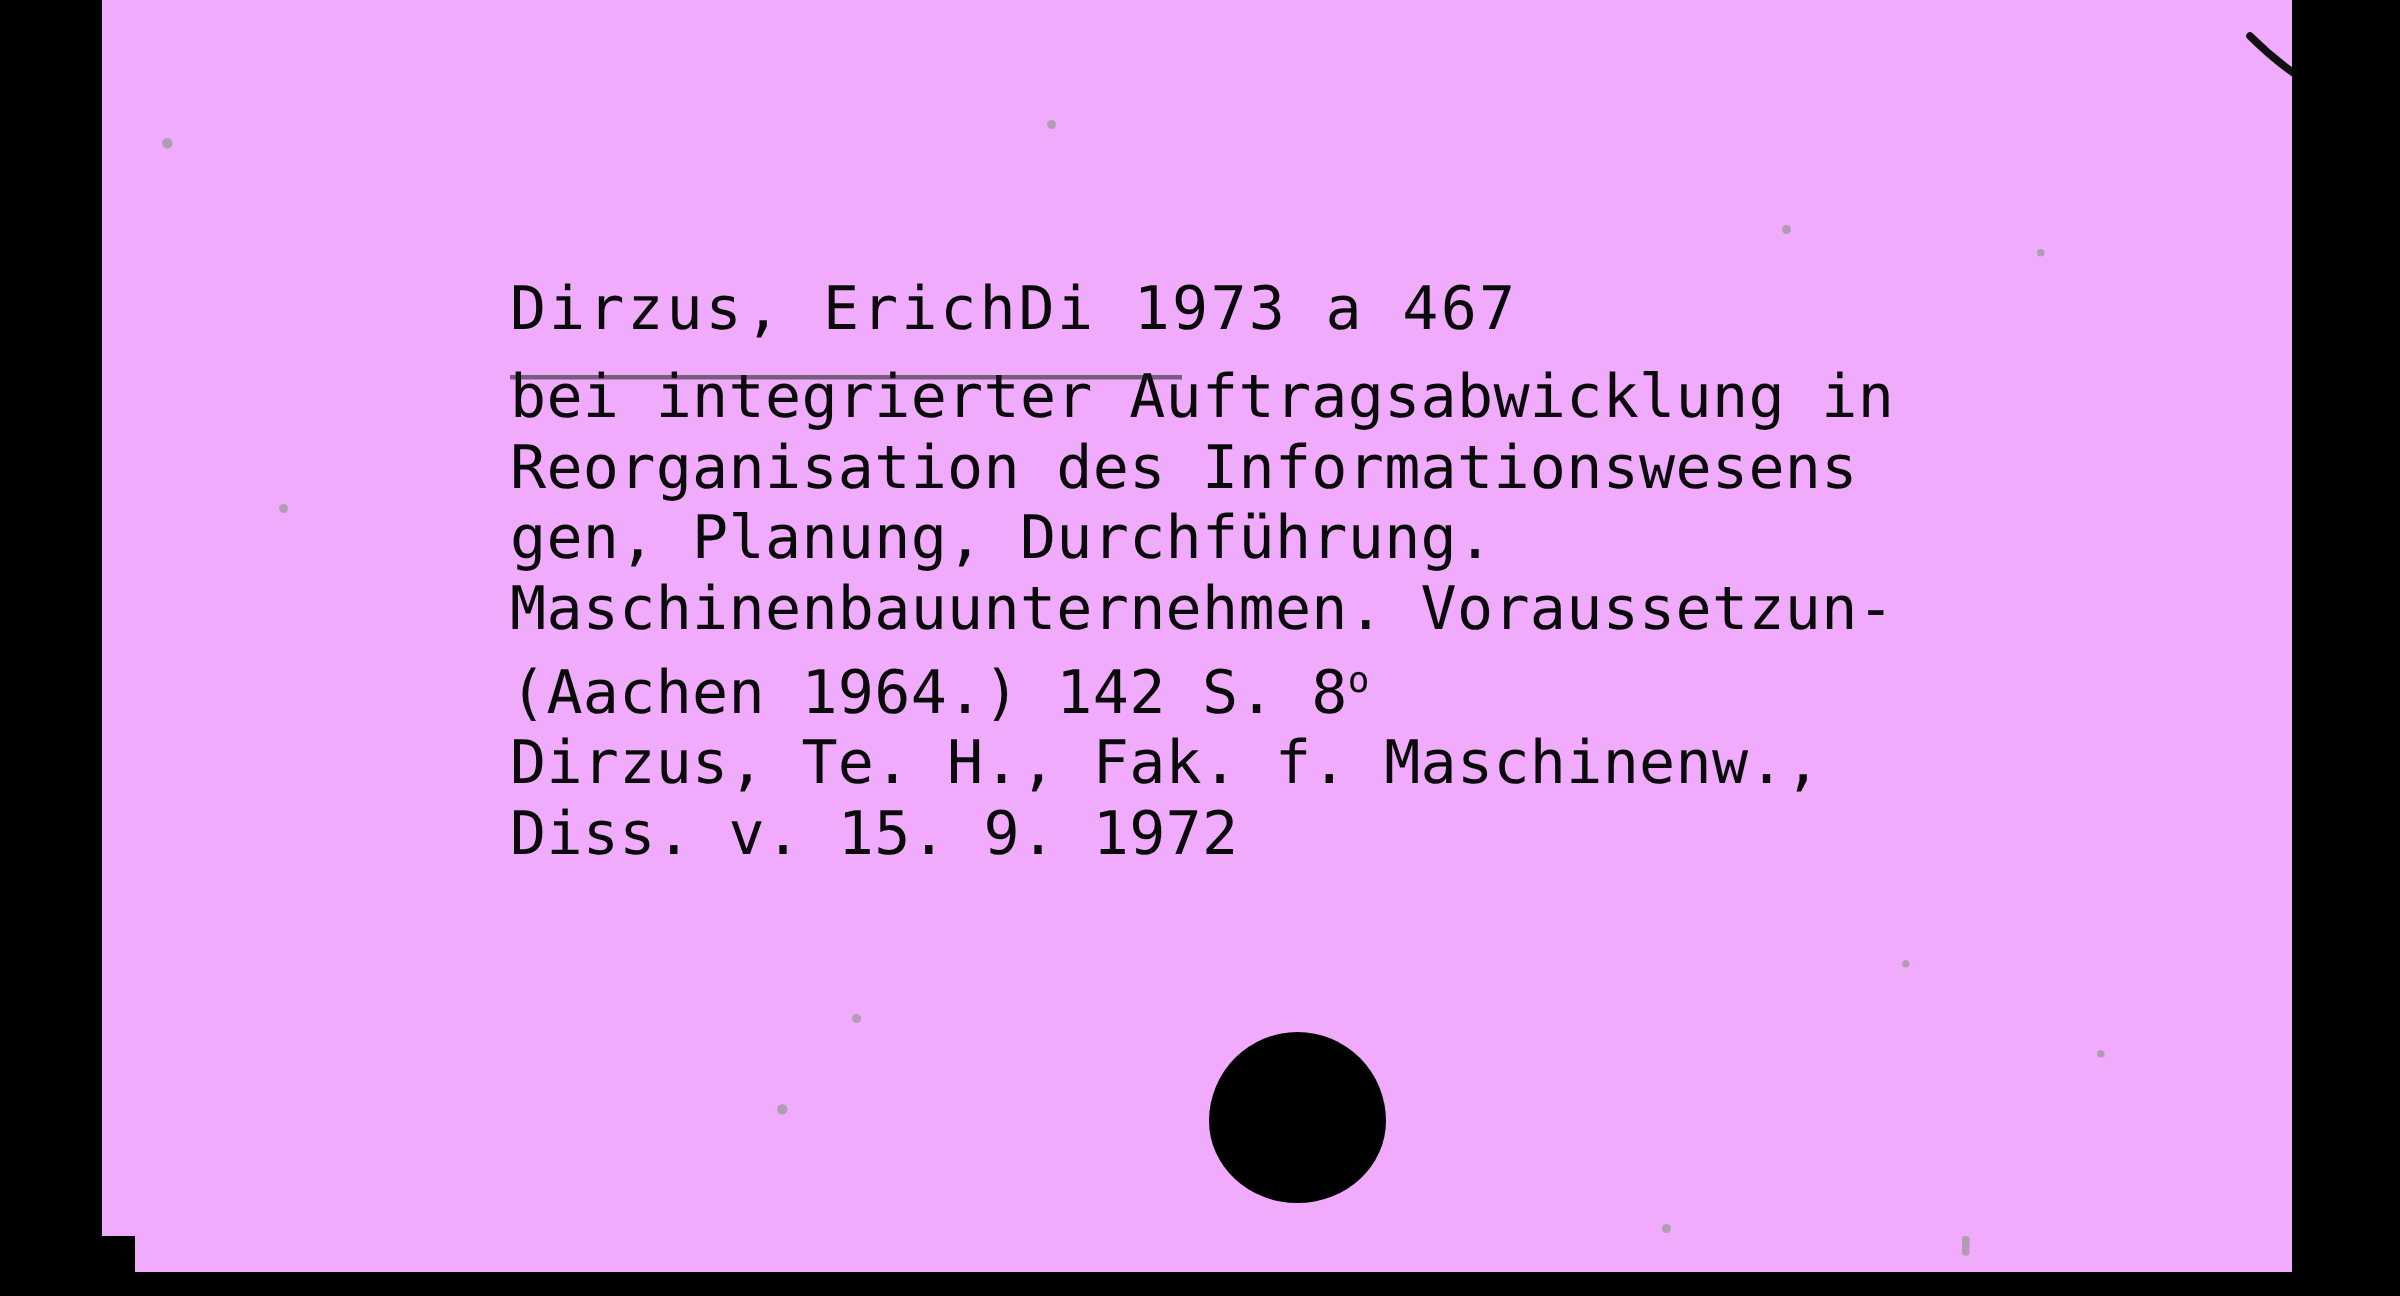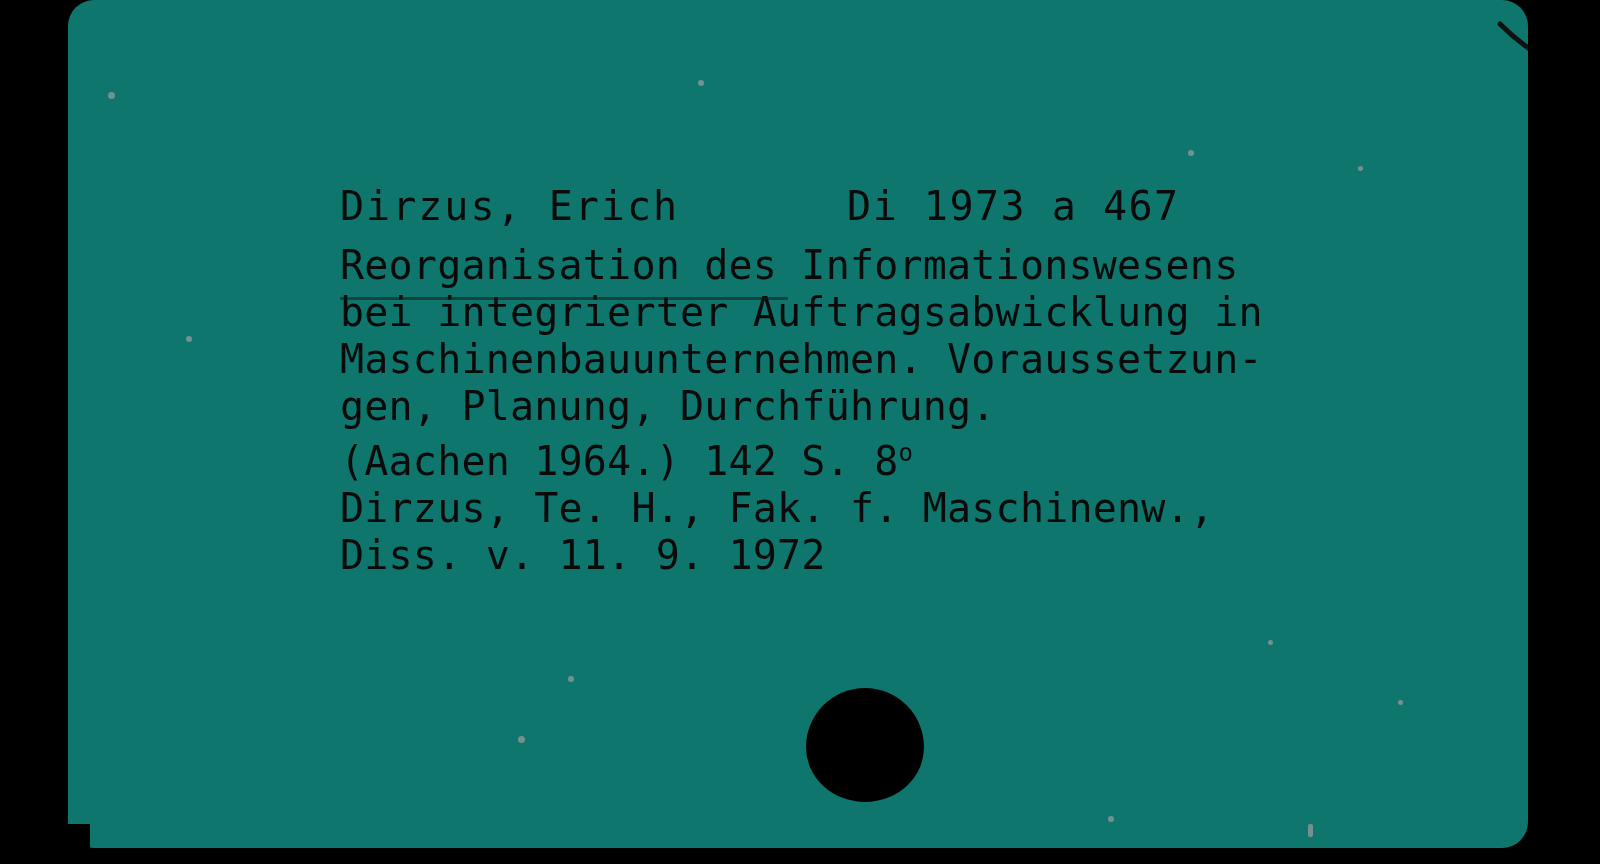--- a/index.html
+++ b/index.html
@@ -19,23 +19,22 @@
     height: 864px;
     background: #000000;
   }
   
   #card {
     position: absolute;
     left: 68px;
     top: 0px;
     width: 1460px;
     height: 848px;
-    background: #0f766e;
+    background: #f0abfc;
     box-shadow: none;
-    border-radius: 26px;
   }
   
   .fleck {
     position: absolute;
     background: #9a9a9a;
     border-radius: 50%;
     opacity: 0.75;
   }
   
   #blob {
@@ -75,21 +74,20 @@
     line-height: 56px;
     margin-bottom: 8px;
   }
   .author {
     font-size: 40px;
     letter-spacing: 2px;
   }
   .callno {
     font-size: 40px;
     letter-spacing: 1.5px;
-    margin-left: 168px;
   }
   .body-line {
     font-size: 40px;
     line-height: 47px;
     letter-spacing: 0.2px;
   }
   .sup {
     font-size: 24px;
     vertical-align: super;
     letter-spacing: 0;
@@ -152,29 +150,29 @@
 
     <div id="blob"></div>
 
     <div id="textblock">
 
       <div class="row-head">
         <span class="author line">Dirzus, Erich</span>
         <span class="callno line">Di 1973 a 467</span>
       </div>
 
+      <div class="body-line line overstruck">bei integrierter Auftragsabwicklung in</div>
       <div class="body-line line">Reorganisation des Informationswesens</div>
-      <div class="body-line line overstruck">bei integrierter Auftragsabwicklung in</div>
+      <div class="body-line line">gen, Planung, Durchführung.</div>
       <div class="body-line line">Maschinenbauunternehmen. Voraussetzun-</div>
-      <div class="body-line line">gen, Planung, Durchführung.</div>
 
       <div class="body-line line"><span>(Aachen 1964.) 142 S. 8</span><span class="sup">o</span></div>
 
       <div class="body-line line">Dirzus, Te. H., Fak. f. Maschinenw.,</div>
-      <div class="body-line line">Diss. v. 11. 9. 1972</div>
+      <div class="body-line line">Diss. v. 15. 9. 1972</div>
 
     </div>
   </div>
 
   <div class="edge-left"></div>
   <div class="edge-right"></div>
   <div class="edge-bottom-left"></div>
 </div>
 
 </body></html>

